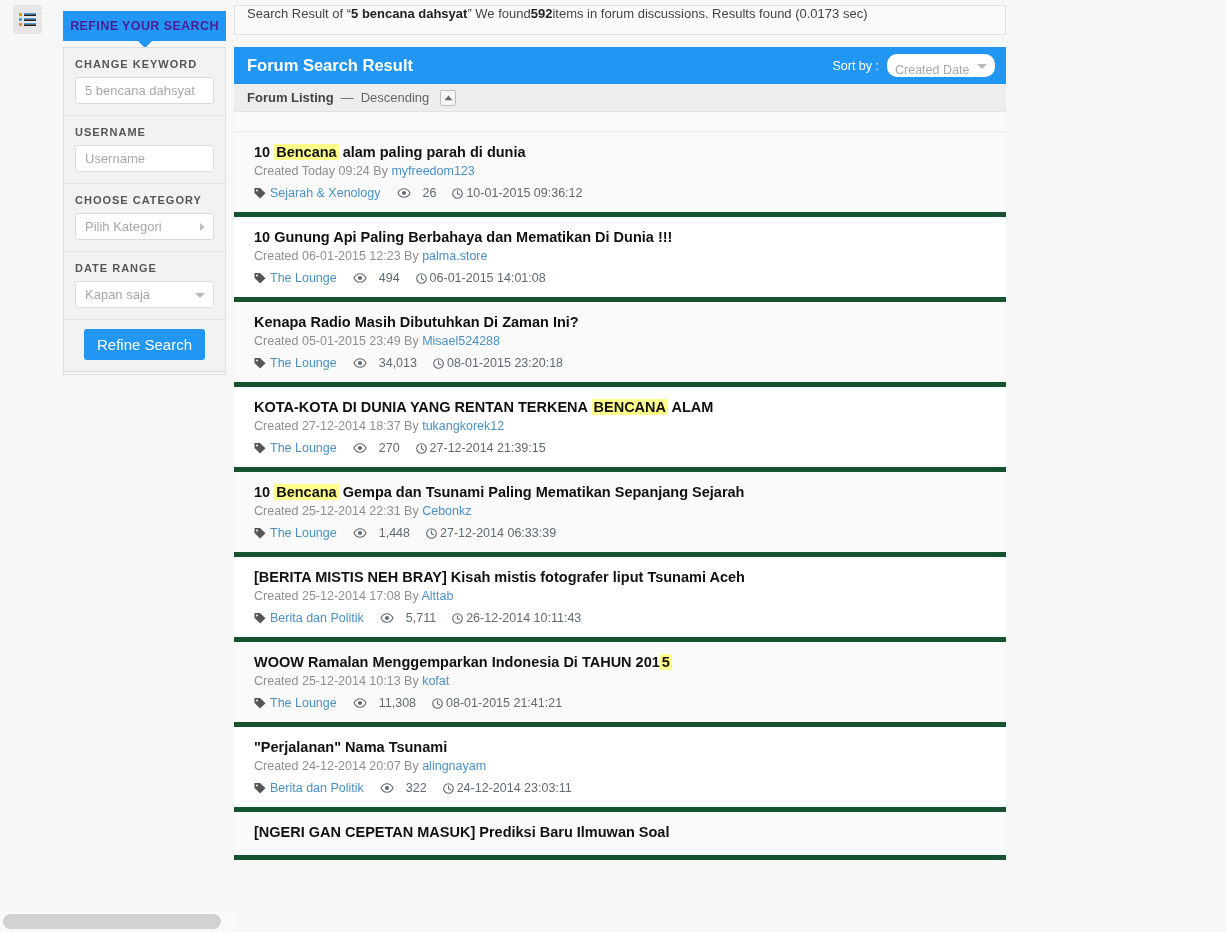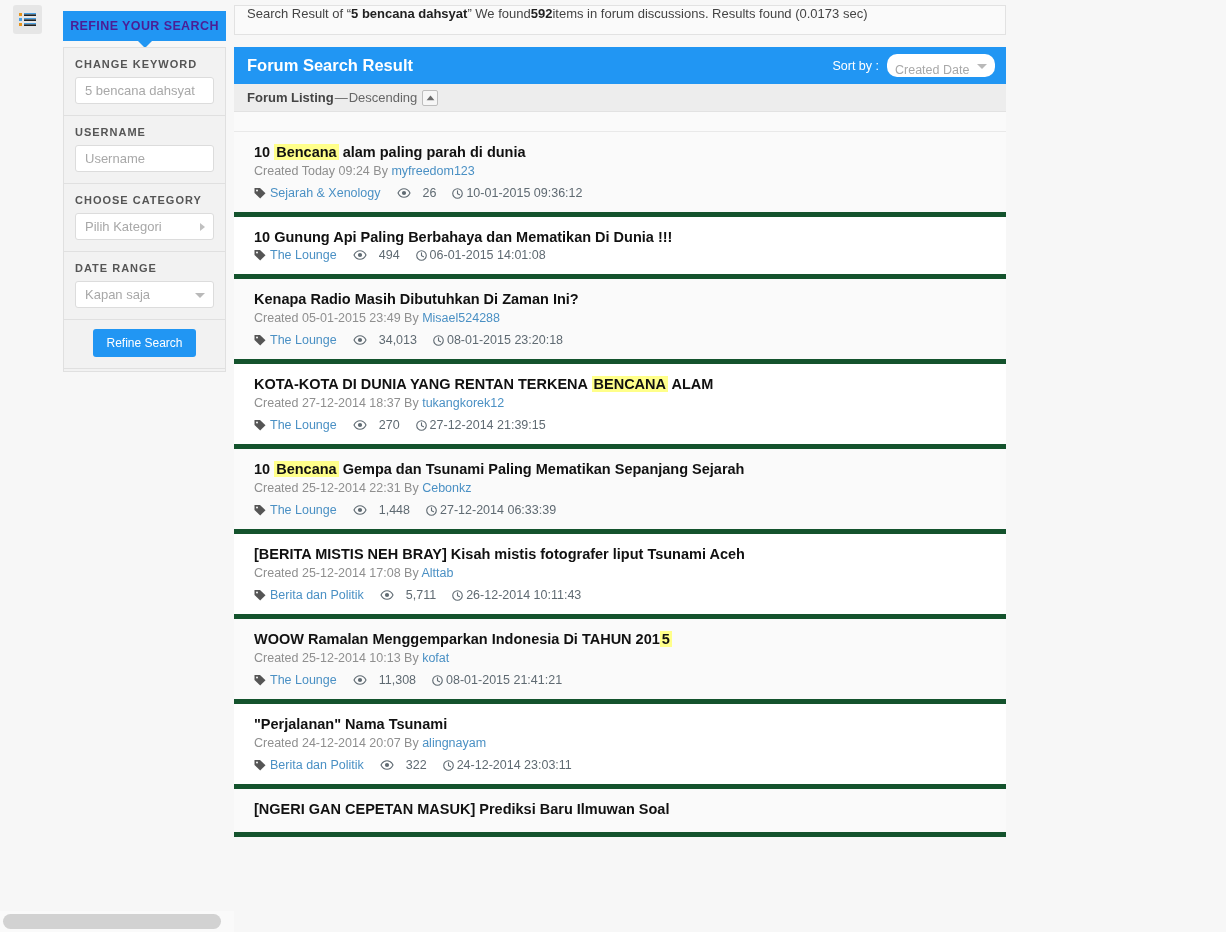--- a/index.html
+++ b/index.html
@@ -150,21 +150,21 @@
     display: flex;
     justify-content: center;
     border-bottom: 1px solid #e0e0e0;
   }
   #refine-submit {
     background: #2196f3;
     color: #fff;
     border: none;
     border-radius: 3px;
     font-family: "Liberation Sans", sans-serif;
-    font-size: 12px;
+    font-size: 15px;
     padding: 7px 13px;
     cursor: pointer;
   }
 
   
   #content {
     position: absolute;
     left: 234px;
     top: 47px;
     width: 772px;
@@ -202,21 +202,21 @@
     color: #a8a8a8;
     cursor: pointer;
   }
   #listing-bar {
     height: 28px;
     background: #ededed;
     border-bottom: 1px solid #e2e2e2;
     display: flex;
     align-items: center;
     padding: 0 13px;
-    gap: 1px;
+    gap: 7px;
     font-size: 13px;
     color: #666;
   }
   #listing-bar .strong { font-weight: bold; color: #444; }
   #sort-dir-btn {
     width: 16px; height: 16px;
     border: 1px solid #bdbdbd;
     background: #f6f6f6;
     border-radius: 2px;
     display: inline-flex;
@@ -379,20 +379,21 @@
             <svg class="icon-sm" width="11" height="11" viewBox="0 0 12 12">
               <circle cx="6" cy="6" r="5.2" fill="none" stroke="#5f6a72" stroke-width="1.2"></circle>
               <path d="M6 3 L6 6.2 L8.2 7.4" fill="none" stroke="#5f6a72" stroke-width="1.2" stroke-linecap="round"></path>
             </svg>
             <span>10-01-2015 09:36:12</span>
           </span>
         </div>
       </div>
       <div class="result-row alt">
         <div class="result-title"><span>10 Gunung Api Paling Berbahaya dan Mematikan Di Dunia !!!</span></div>
+        <div class="result-created"><span>Created 06-01-2015 12:23 By </span><a href="#">palma.store</a></div>
         <div class="result-meta">
           <svg class="icon-sm" width="12" height="12" viewBox="0 0 12 12">
             <path d="M0.5 1 L6 1 L11.5 6.2 L6.2 11.5 L0.5 6 Z" fill="#555"></path>
             <circle cx="3" cy="3.4" r="1" fill="#fafafa"></circle>
           </svg>
           <a href="#" class="meta-cat">The Lounge</a>
           <span class="meta-views">
             <svg class="icon-sm" width="14" height="10" viewBox="0 0 14 10">
               <path d="M7 0.8 C3 0.8 1 5 1 5 C1 5 3 9.2 7 9.2 C11 9.2 13 5 13 5 C13 5 11 0.8 7 0.8 Z" fill="none" stroke="#5f6a72" stroke-width="1.1"></path>
               <circle cx="7" cy="5" r="2.1" fill="#5f6a72"></circle>

